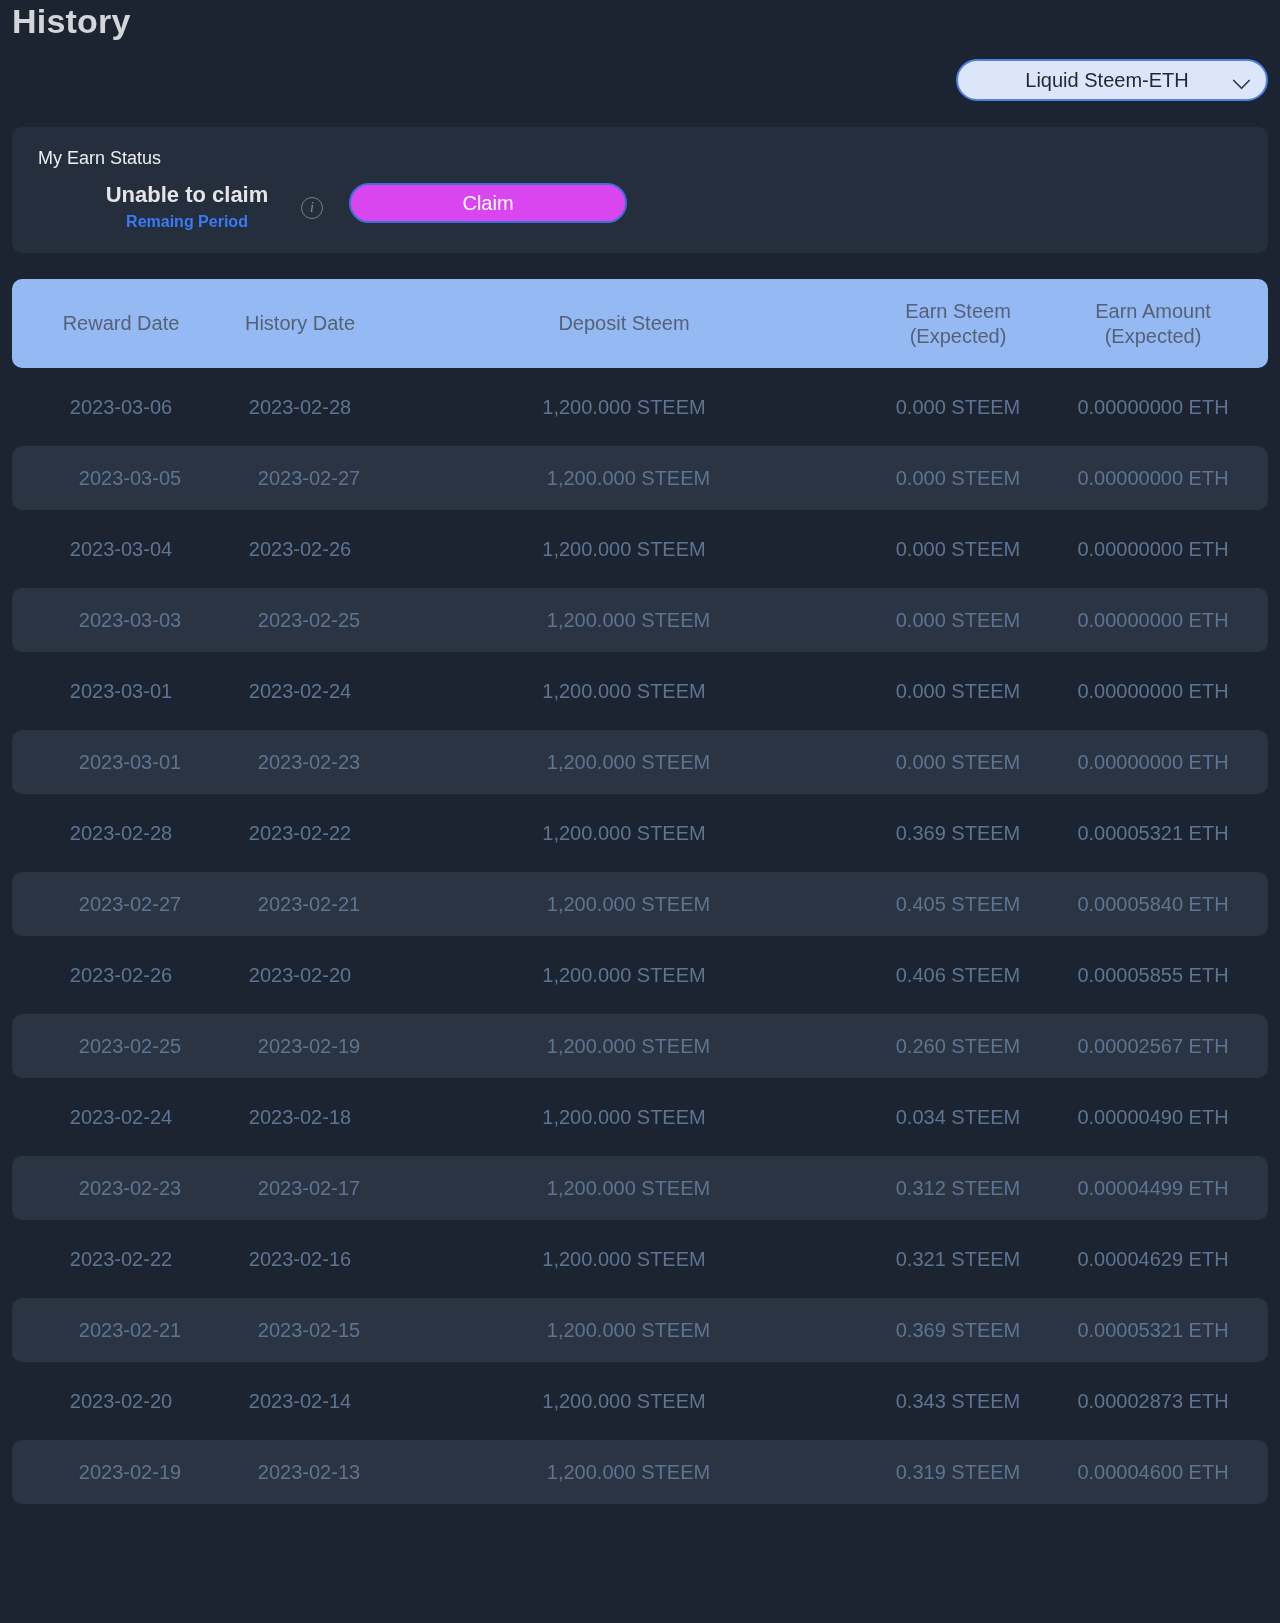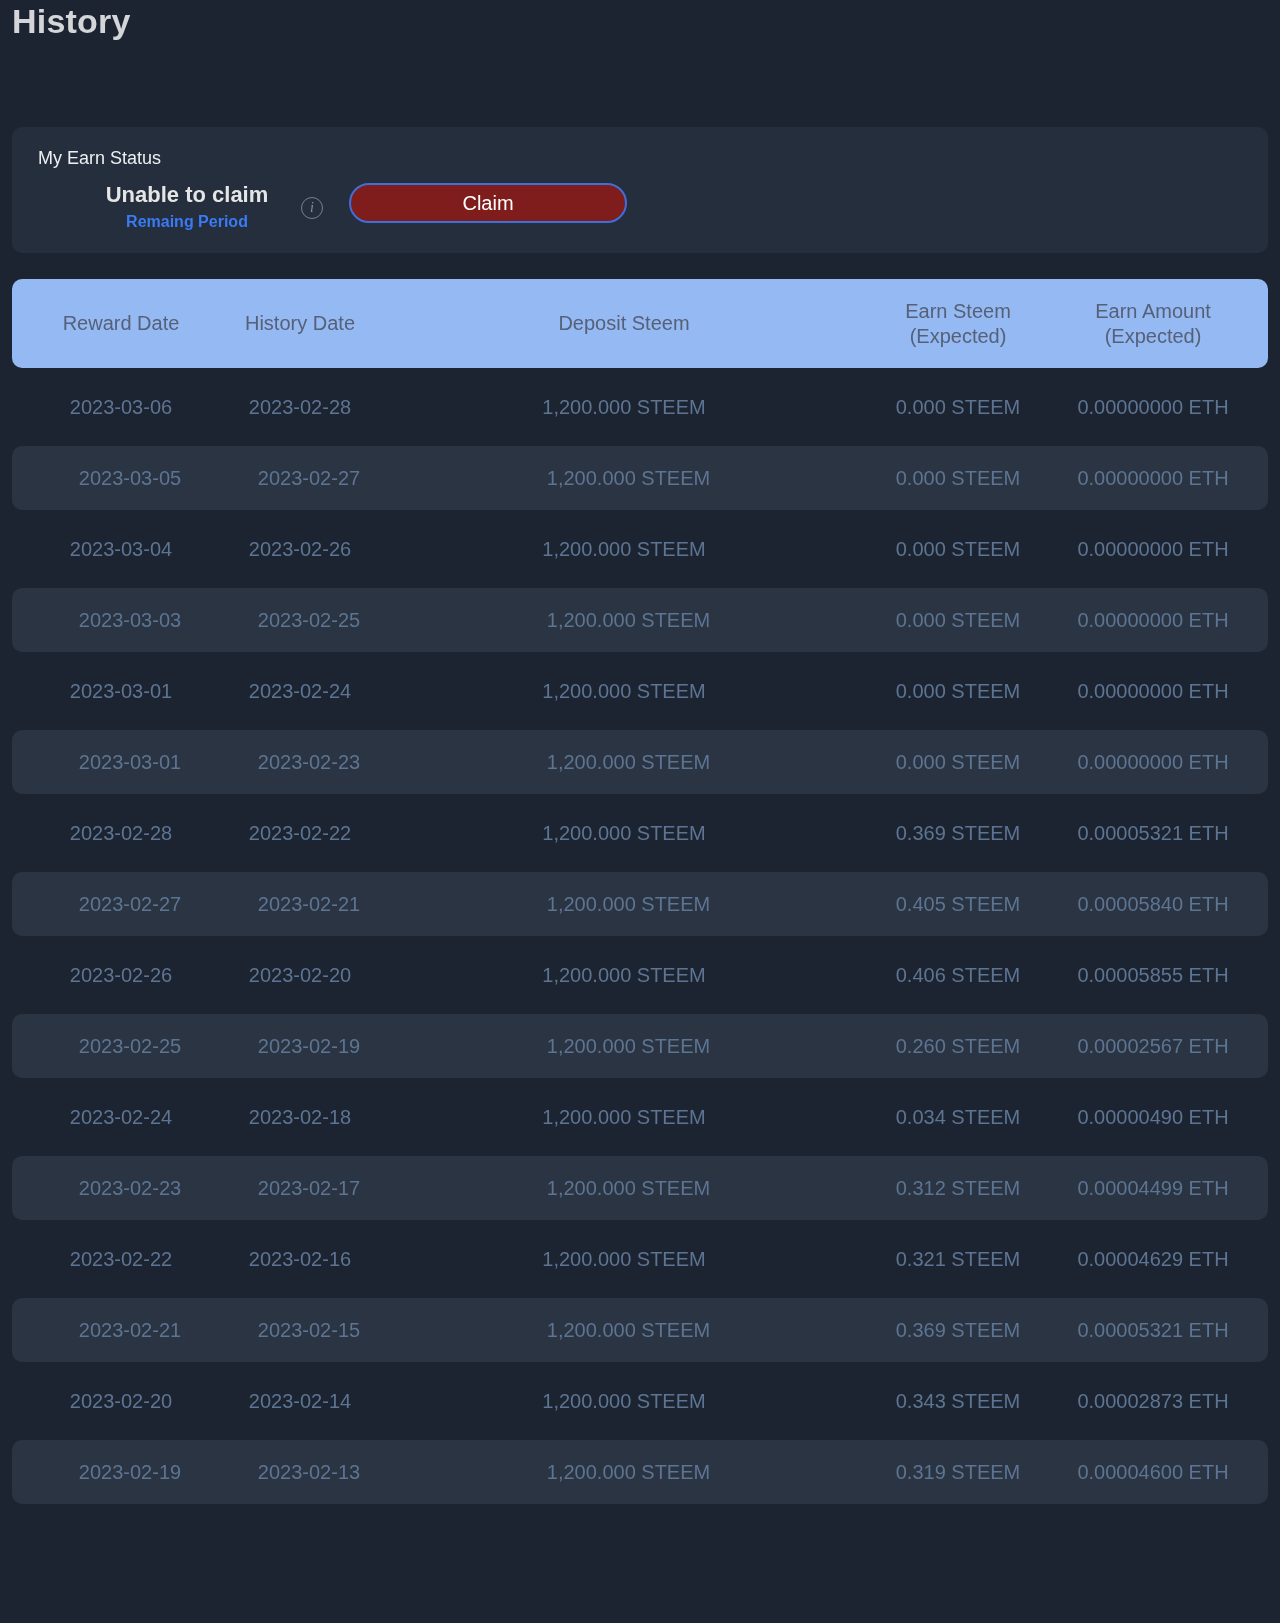--- a/index.html
+++ b/index.html
@@ -110,21 +110,21 @@
     text-align: center;
     cursor: pointer;
   }
   .claim-btn {
     position: absolute;
     left: 337px;
     top: 56px;
     width: 278px;
     height: 40px;
     box-sizing: border-box;
-    background: #7f1d1d;
+    background: #d946ef;
     border: 2px solid #3f6fd8;
     border-radius: 21px;
     color: #ffffff;
     font-size: 20px;
     font-family: "Liberation Sans", sans-serif;
     display: flex;
     align-items: center;
     justify-content: center;
     cursor: pointer;
   }
@@ -169,20 +169,24 @@
     white-space: nowrap;
   }
 </style>
 </head>
 <body>
 
 <div class="page">
 
   <div class="title">History</div>
 
+  <div class="pool-select">
+    <span class="value">Liquid Steem-ETH</span>
+    <span class="chevron"></span>
+  </div>
 
   <div class="status-card">
     <div class="card-label">My Earn Status</div>
     <div class="claim-status">
       <div class="status-text">Unable to claim</div>
       <div class="remaining-link">Remaing Period</div>
     </div>
     <div class="info-icon">i</div>
     <div class="claim-btn">Claim</div>
   </div>

